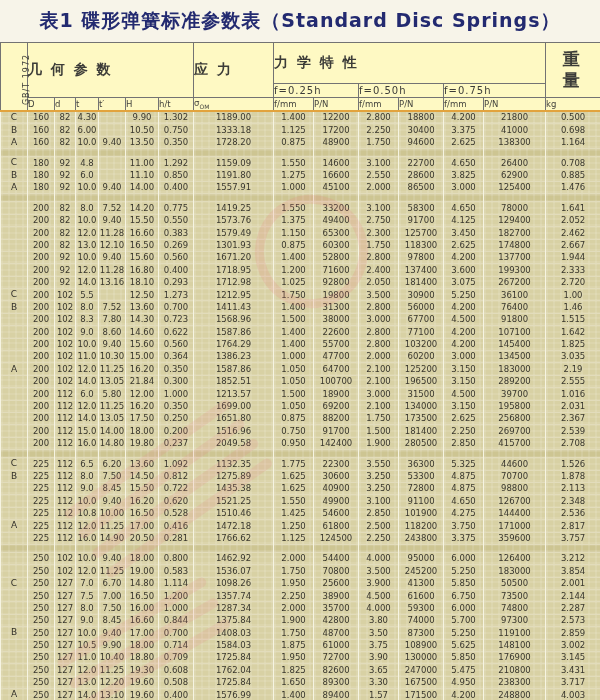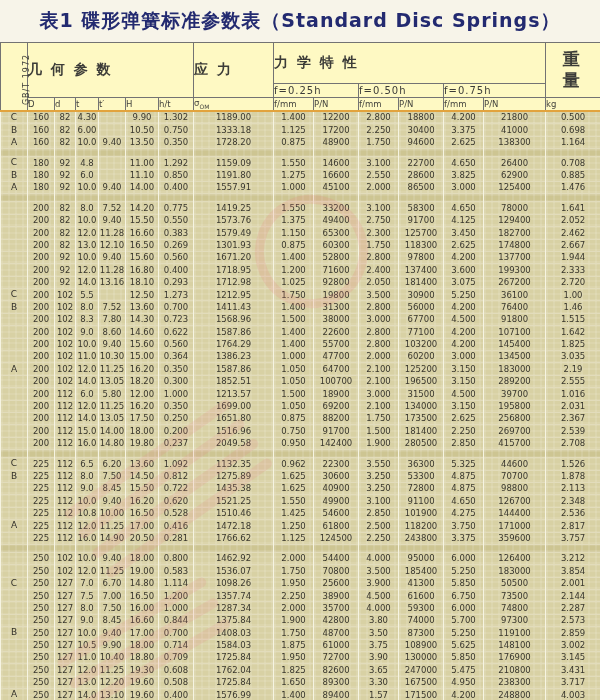--- a/index.html
+++ b/index.html
@@ -479,21 +479,21 @@
             <td>3.150</td>
             <td>183000</td>
             <td>2.19</td>
           </tr>
           <tr>
             <td class="lbl"></td>
             <td>200</td>
             <td>102</td>
             <td>14.0</td>
             <td>13.05</td>
-            <td>18.20</td>
+            <td>21.84</td>
             <td>0.300</td>
             <td>1852.51</td>
             <td>1.050</td>
             <td>100700</td>
             <td>2.100</td>
             <td>196500</td>
             <td>3.150</td>
             <td>289200</td>
             <td>2.555</td>
           </tr>
@@ -601,21 +601,21 @@
           </tr>
           <tr>
             <td class="lbl">C</td>
             <td>225</td>
             <td>112</td>
             <td>6.5</td>
             <td>6.20</td>
             <td>13.60</td>
             <td>1.092</td>
             <td>1132.35</td>
-            <td>0.962</td>
+            <td>1.775</td>
             <td>22300</td>
             <td>3.550</td>
             <td>36300</td>
             <td>5.325</td>
             <td>44600</td>
             <td>1.526</td>
           </tr>
           <tr>
             <td class="lbl">B</td>
             <td>225</td>
@@ -757,21 +757,21 @@
             <td>250</td>
             <td>102</td>
             <td>12.0</td>
             <td>11.25</td>
             <td>19.00</td>
             <td>0.583</td>
             <td>1536.07</td>
             <td>1.750</td>
             <td>70800</td>
             <td>3.500</td>
-            <td>185400</td>
+            <td>245200</td>
             <td>5.250</td>
             <td>183000</td>
             <td>3.854</td>
           </tr>
           <tr>
             <td class="lbl">C</td>
             <td>250</td>
             <td>127</td>
             <td>7.0</td>
             <td>6.70</td>

